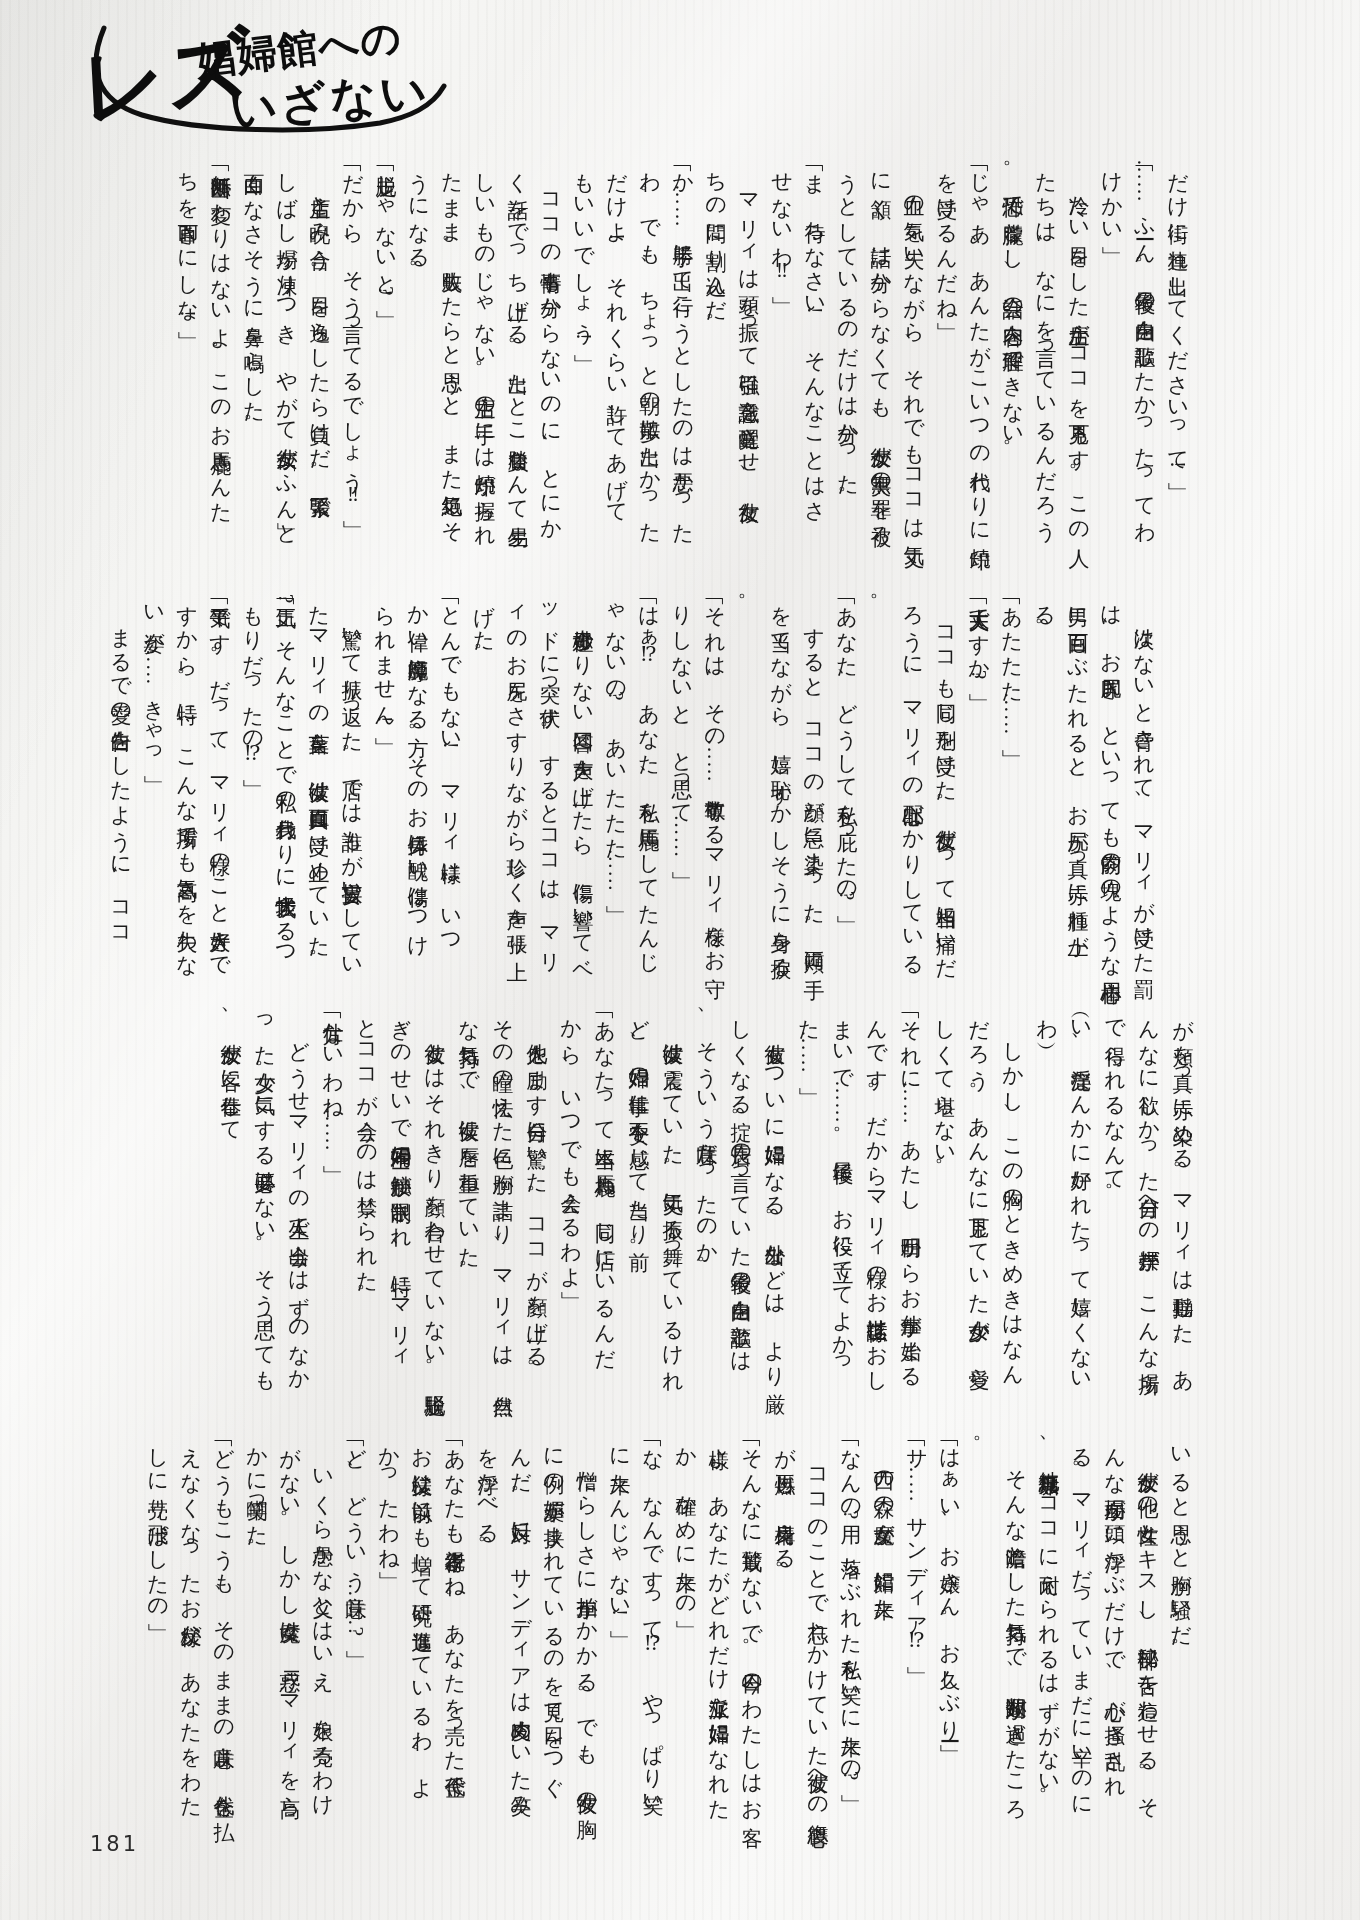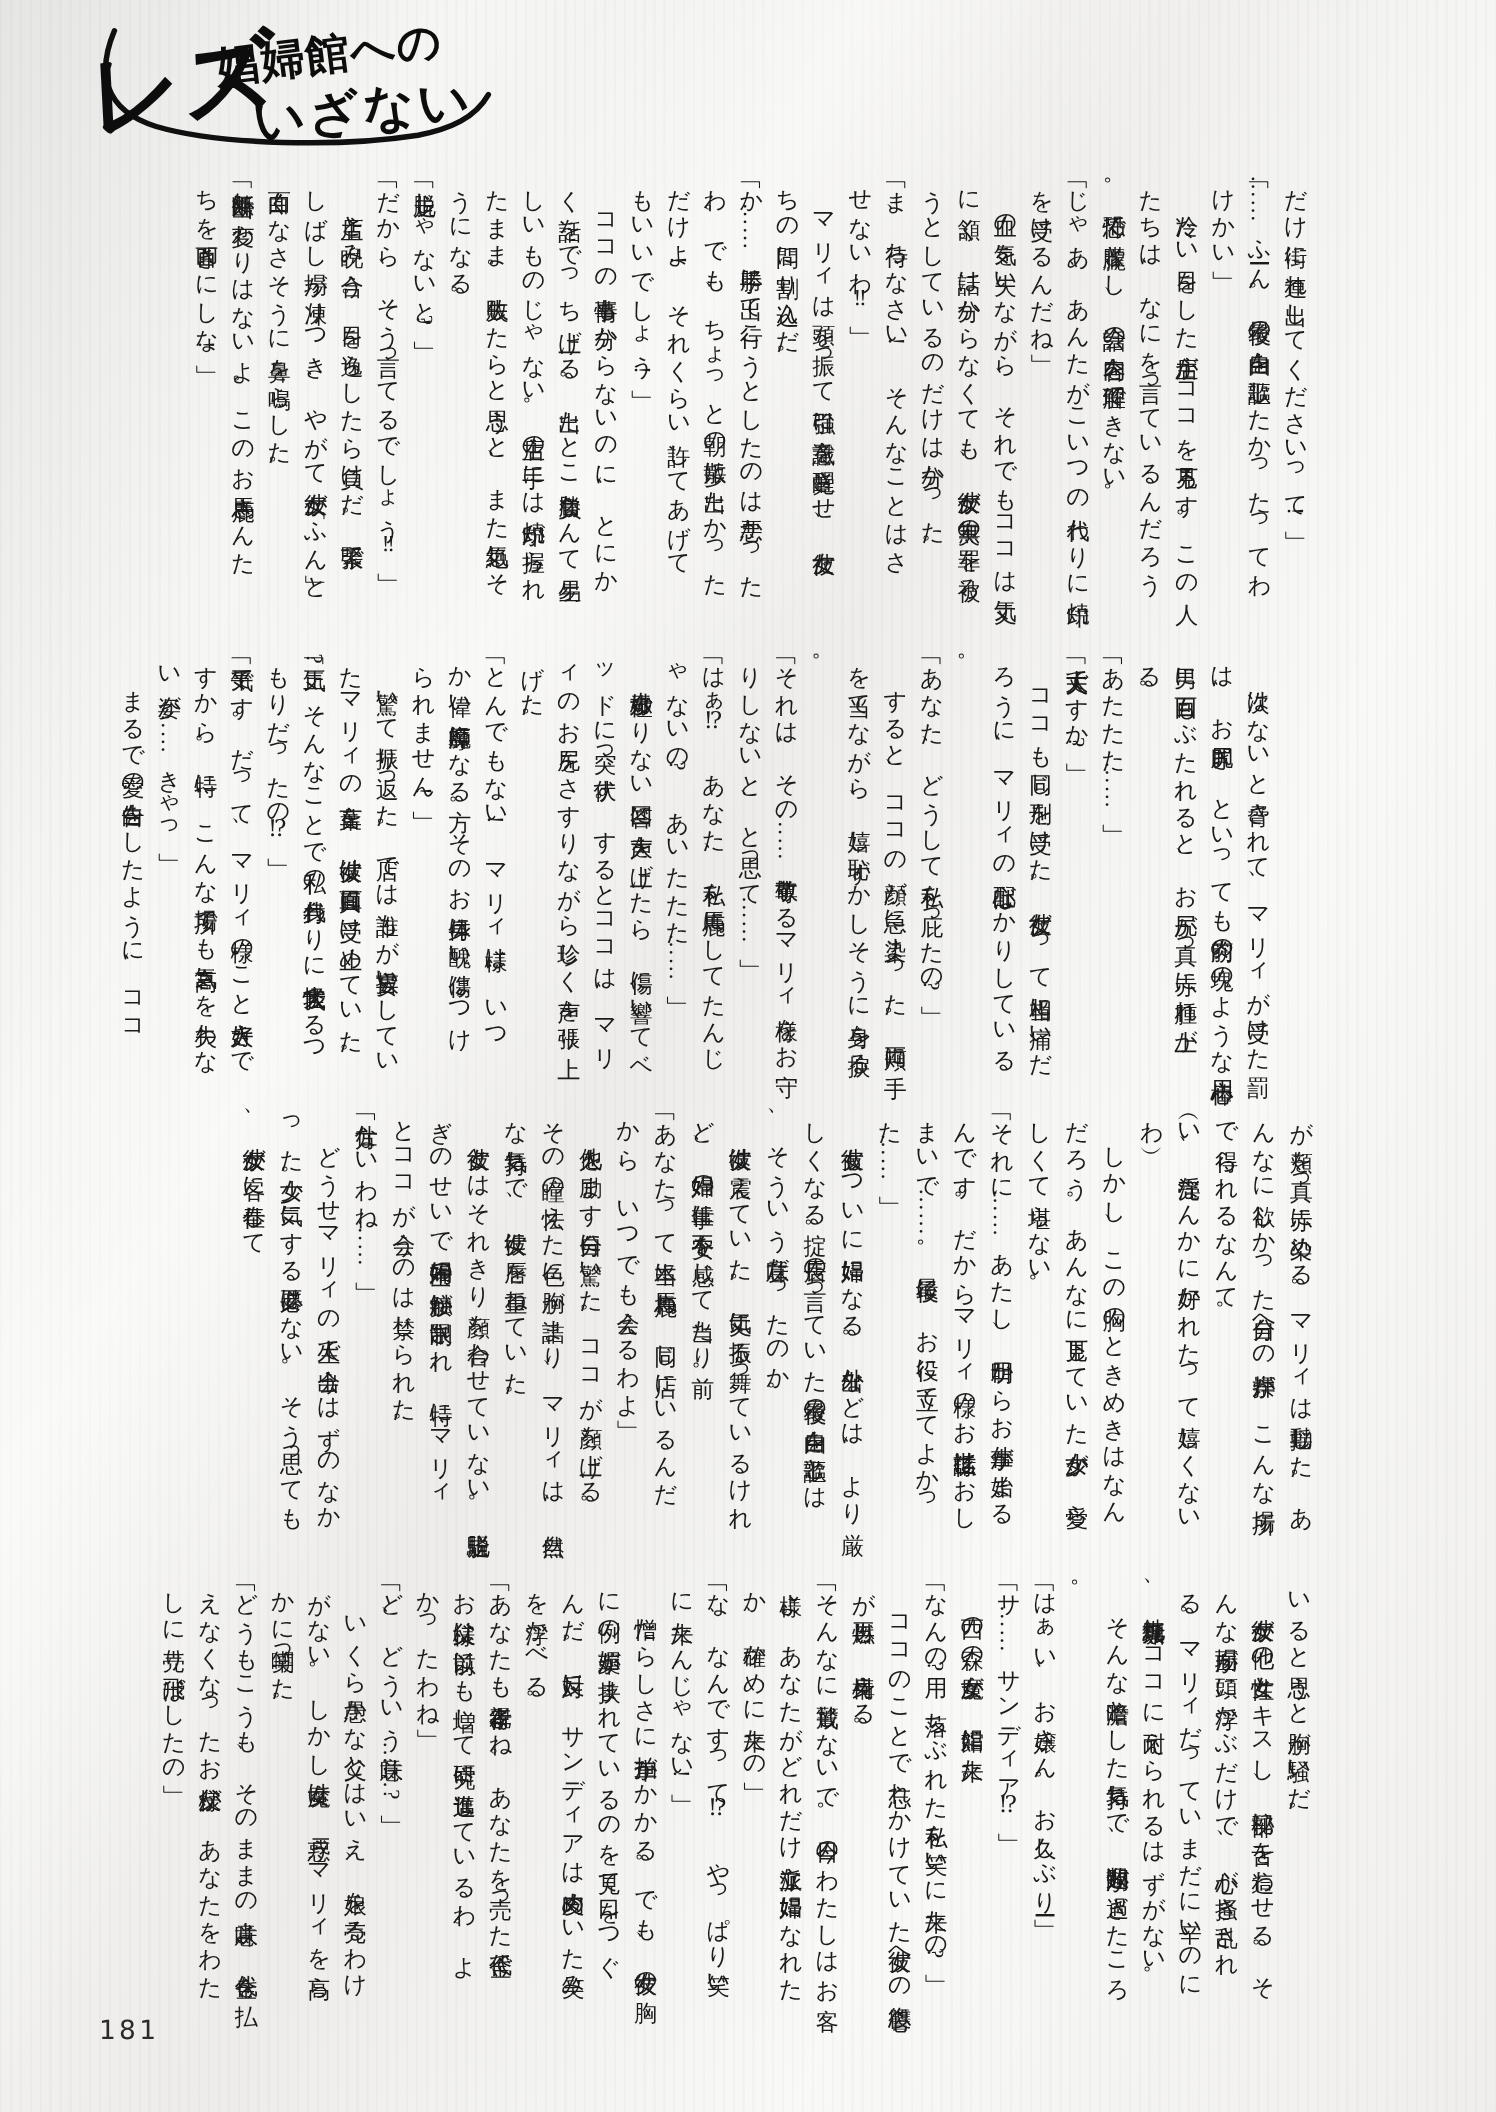--- a/index.html
+++ b/index.html
@@ -27,21 +27,21 @@
   }
   #band1{top:158px;right:166px;}
   #band2{top:591px;right:200px;}
   #band3{top:1005px;right:160px;line-height:34px;}
   #band4{top:1433px;right:163px;}
   .para{margin:0;padding:0;}
   .ind{text-indent:22px;}
   .page-number{
     position:absolute;left:90px;top:1832px;
     font-family:"DejaVu Sans","Liberation Sans",sans-serif;
-    font-size:24px;letter-spacing:3px;color:#2a2a2a;
+    font-size:21px;letter-spacing:3px;color:#2a2a2a;
   }
 </style>
 </head>
 <body>
 
 <div class="logo">
   <svg width="410" height="136" viewBox="0 0 410 136" xmlns="http://www.w3.org/2000/svg">
     <path d="M 56 16 C 40 54, 46 88, 94 103 C 152 120, 262 122, 332 111 C 362 105, 384 95, 396 74" fill="none" stroke="#101010" stroke-width="5" stroke-linecap="round"></path>
     <text x="40" y="97" font-size="84" font-weight="bold" fill="#0d0d0d" font-family="Liberation Serif, DejaVu Serif, serif" transform="rotate(-9 90 70) skewX(-6)">レズ</text>
     <text x="150" y="63" font-size="40" font-weight="bold" fill="#0d0d0d" font-family="Liberation Serif, DejaVu Serif, serif" letter-spacing="1" transform="rotate(-7 150 63)">娼婦館への</text>

